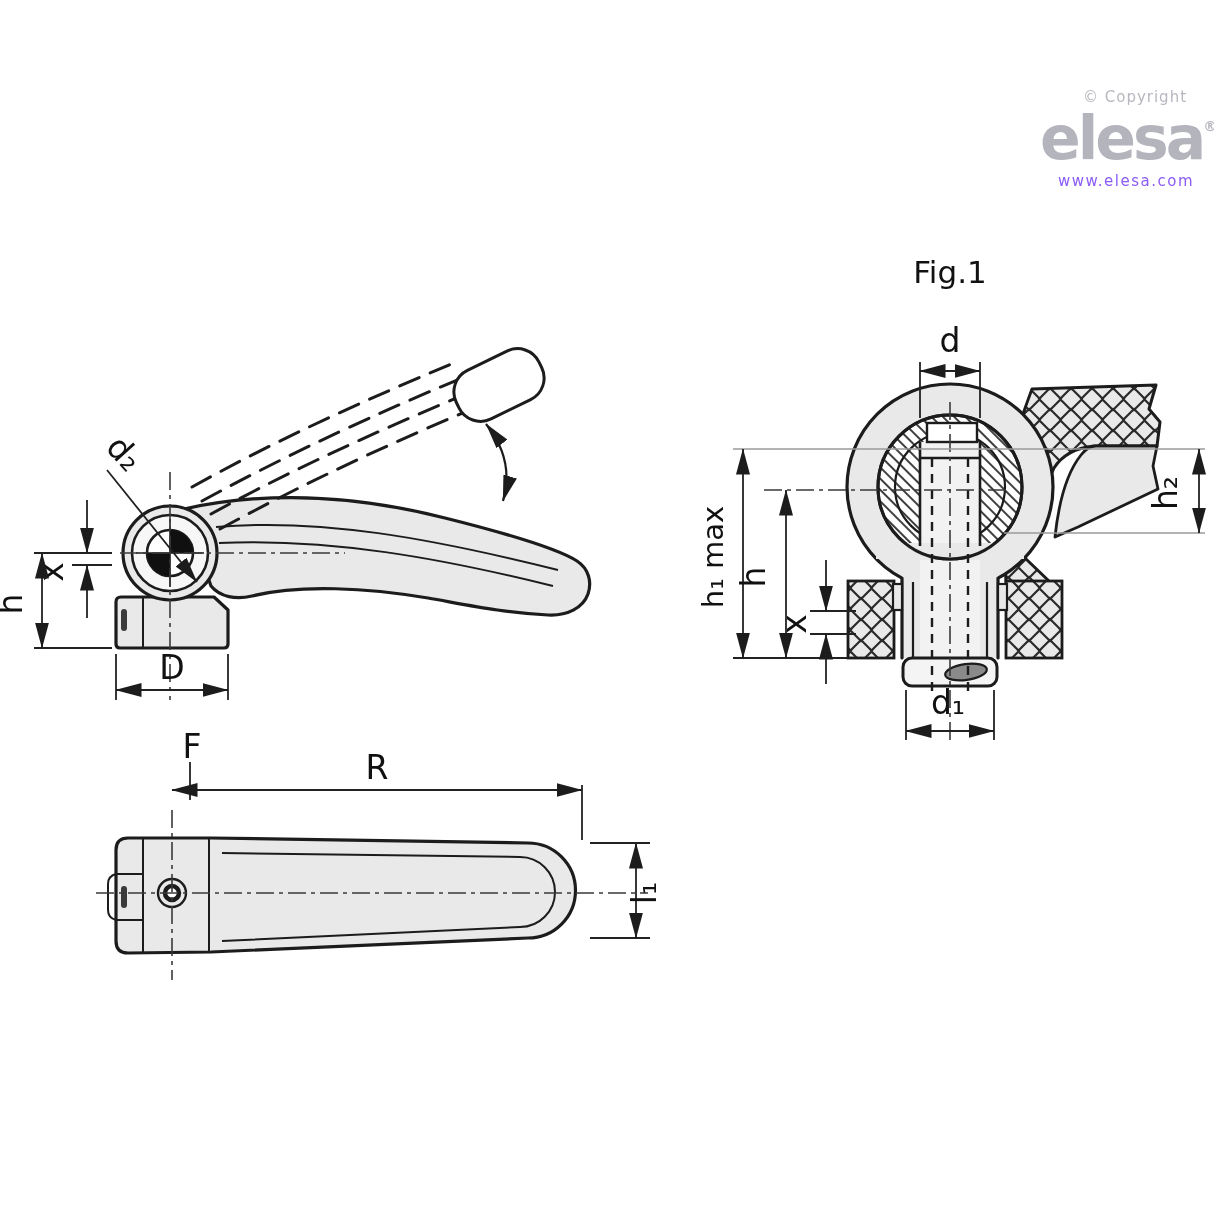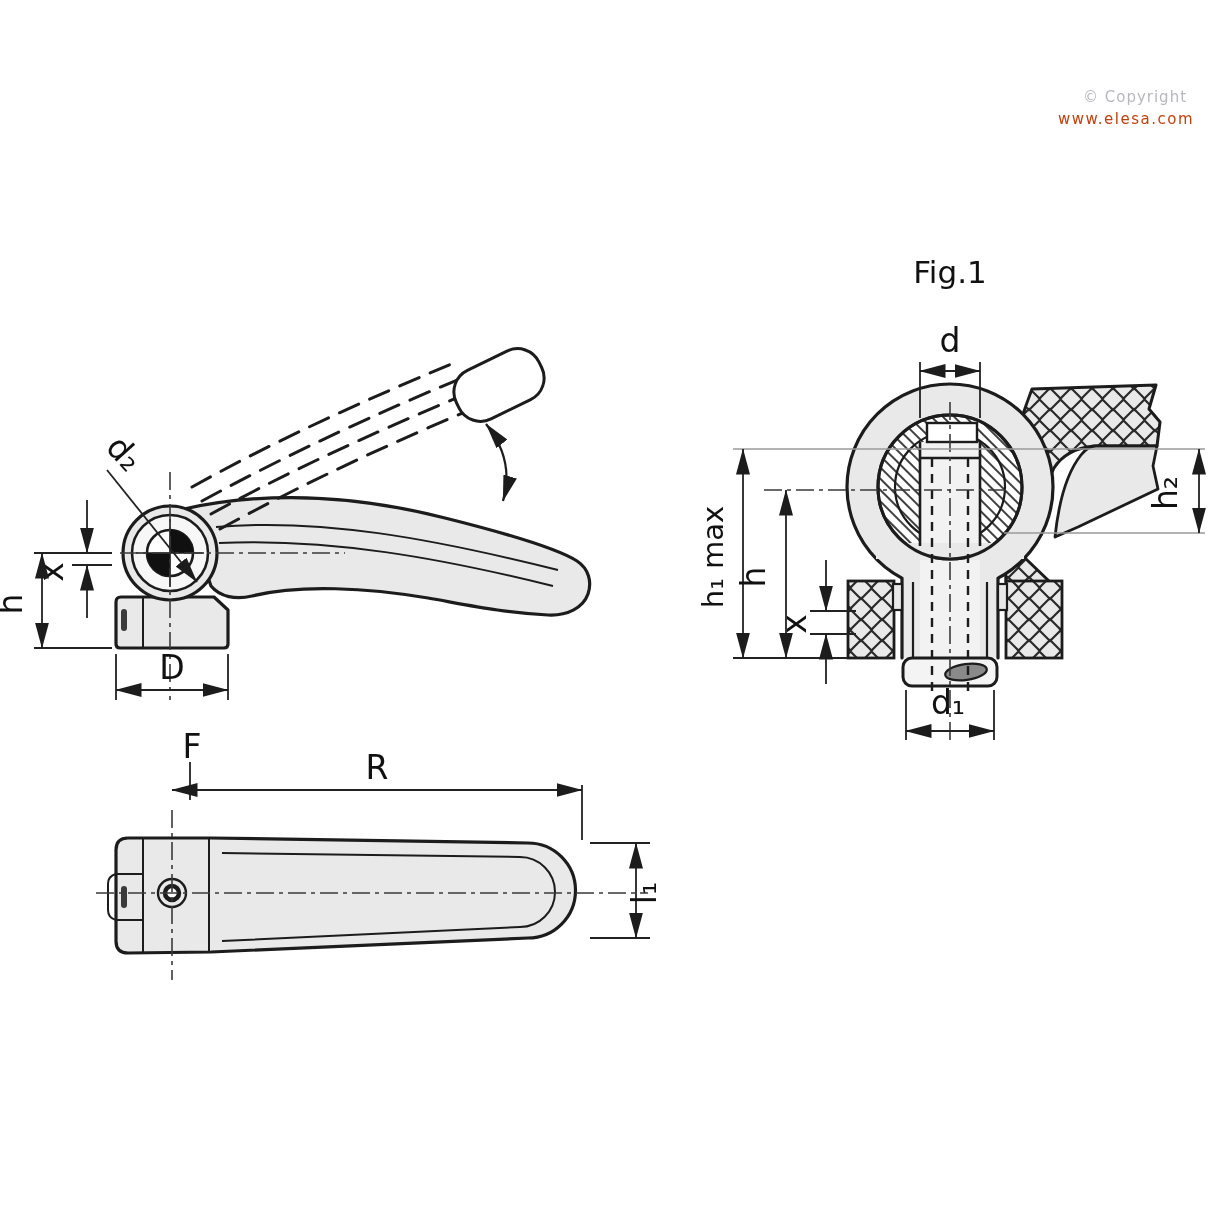--- a/index.html
+++ b/index.html
@@ -4,39 +4,40 @@
 <style>
   html,body{margin:0;padding:0;background:#fff;}
   #page{position:relative;width:1214px;height:1214px;background:#ffffff;overflow:hidden;
         font-family:"DejaVu Sans","Liberation Sans",sans-serif;}
   #branding{position:absolute;left:1040px;top:88px;width:168px;text-align:center;color:#b7b7bf;
             user-select:none;}
   #branding .copyright{font-size:15px;letter-spacing:1px;margin-left:22px;}
   #branding .logo{font-size:60px;font-weight:bold;letter-spacing:-3px;line-height:1.0;margin-top:2px;
                   color:#b4b4bd;}
   #branding .logo sup{font-size:14px;letter-spacing:0;vertical-align:28px;}
-  #branding .website{font-size:15px;letter-spacing:1.5px;margin-top:4px;color:#c2410c;margin-left:4px;}
+  #branding .website{font-size:15px;letter-spacing:1.5px;margin-top:4px;color:#8b5cf6;margin-left:4px;}
   svg text{font-family:"DejaVu Sans","Liberation Sans",sans-serif;fill:#111;}
   .dimtxt{font-size:33px;}
   .captxt{font-size:31px;}
   .outline{fill:none;stroke:#1c1c1c;stroke-width:3.2;stroke-linejoin:round;stroke-linecap:round;}
   .body{fill:#e9e9e9;stroke:#1c1c1c;stroke-width:3.2;stroke-linejoin:round;}
   .thin{fill:none;stroke:#1c1c1c;stroke-width:2;}
   .dim{fill:none;stroke:#222;stroke-width:1.8;}
   .ctr{fill:none;stroke:#3a3a3a;stroke-width:1.6;stroke-dasharray:18 5 4 5;}
   .grayref{fill:none;stroke:#9a9a9a;stroke-width:1.5;}
   .dashline{fill:none;stroke:#1c1c1c;stroke-width:3;stroke-dasharray:21 12;stroke-linecap:round;}
 </style>
 </head>
 <body>
 
 <div id="page">
 
   <div id="branding">
     <div class="copyright">© Copyright</div>
+    <div class="logo"><span>elesa</span><sup>®</sup></div>
     <div class="website">www.elesa.com</div>
   </div>
 
   <svg width="1214" height="1214" viewBox="0 0 1214 1214">
     <defs>
       <marker id="arrow" markerUnits="userSpaceOnUse" markerWidth="26" markerHeight="14" refX="25.5" refY="7" orient="auto-start-reverse">
         <path d="M0,0 L26,7 L0,14 Z" fill="#1c1c1c"></path>
       </marker>
       <pattern id="hatch" patternUnits="userSpaceOnUse" width="8" height="8" patternTransform="rotate(-45)">
         <rect width="8" height="8" fill="#ffffff"></rect>

